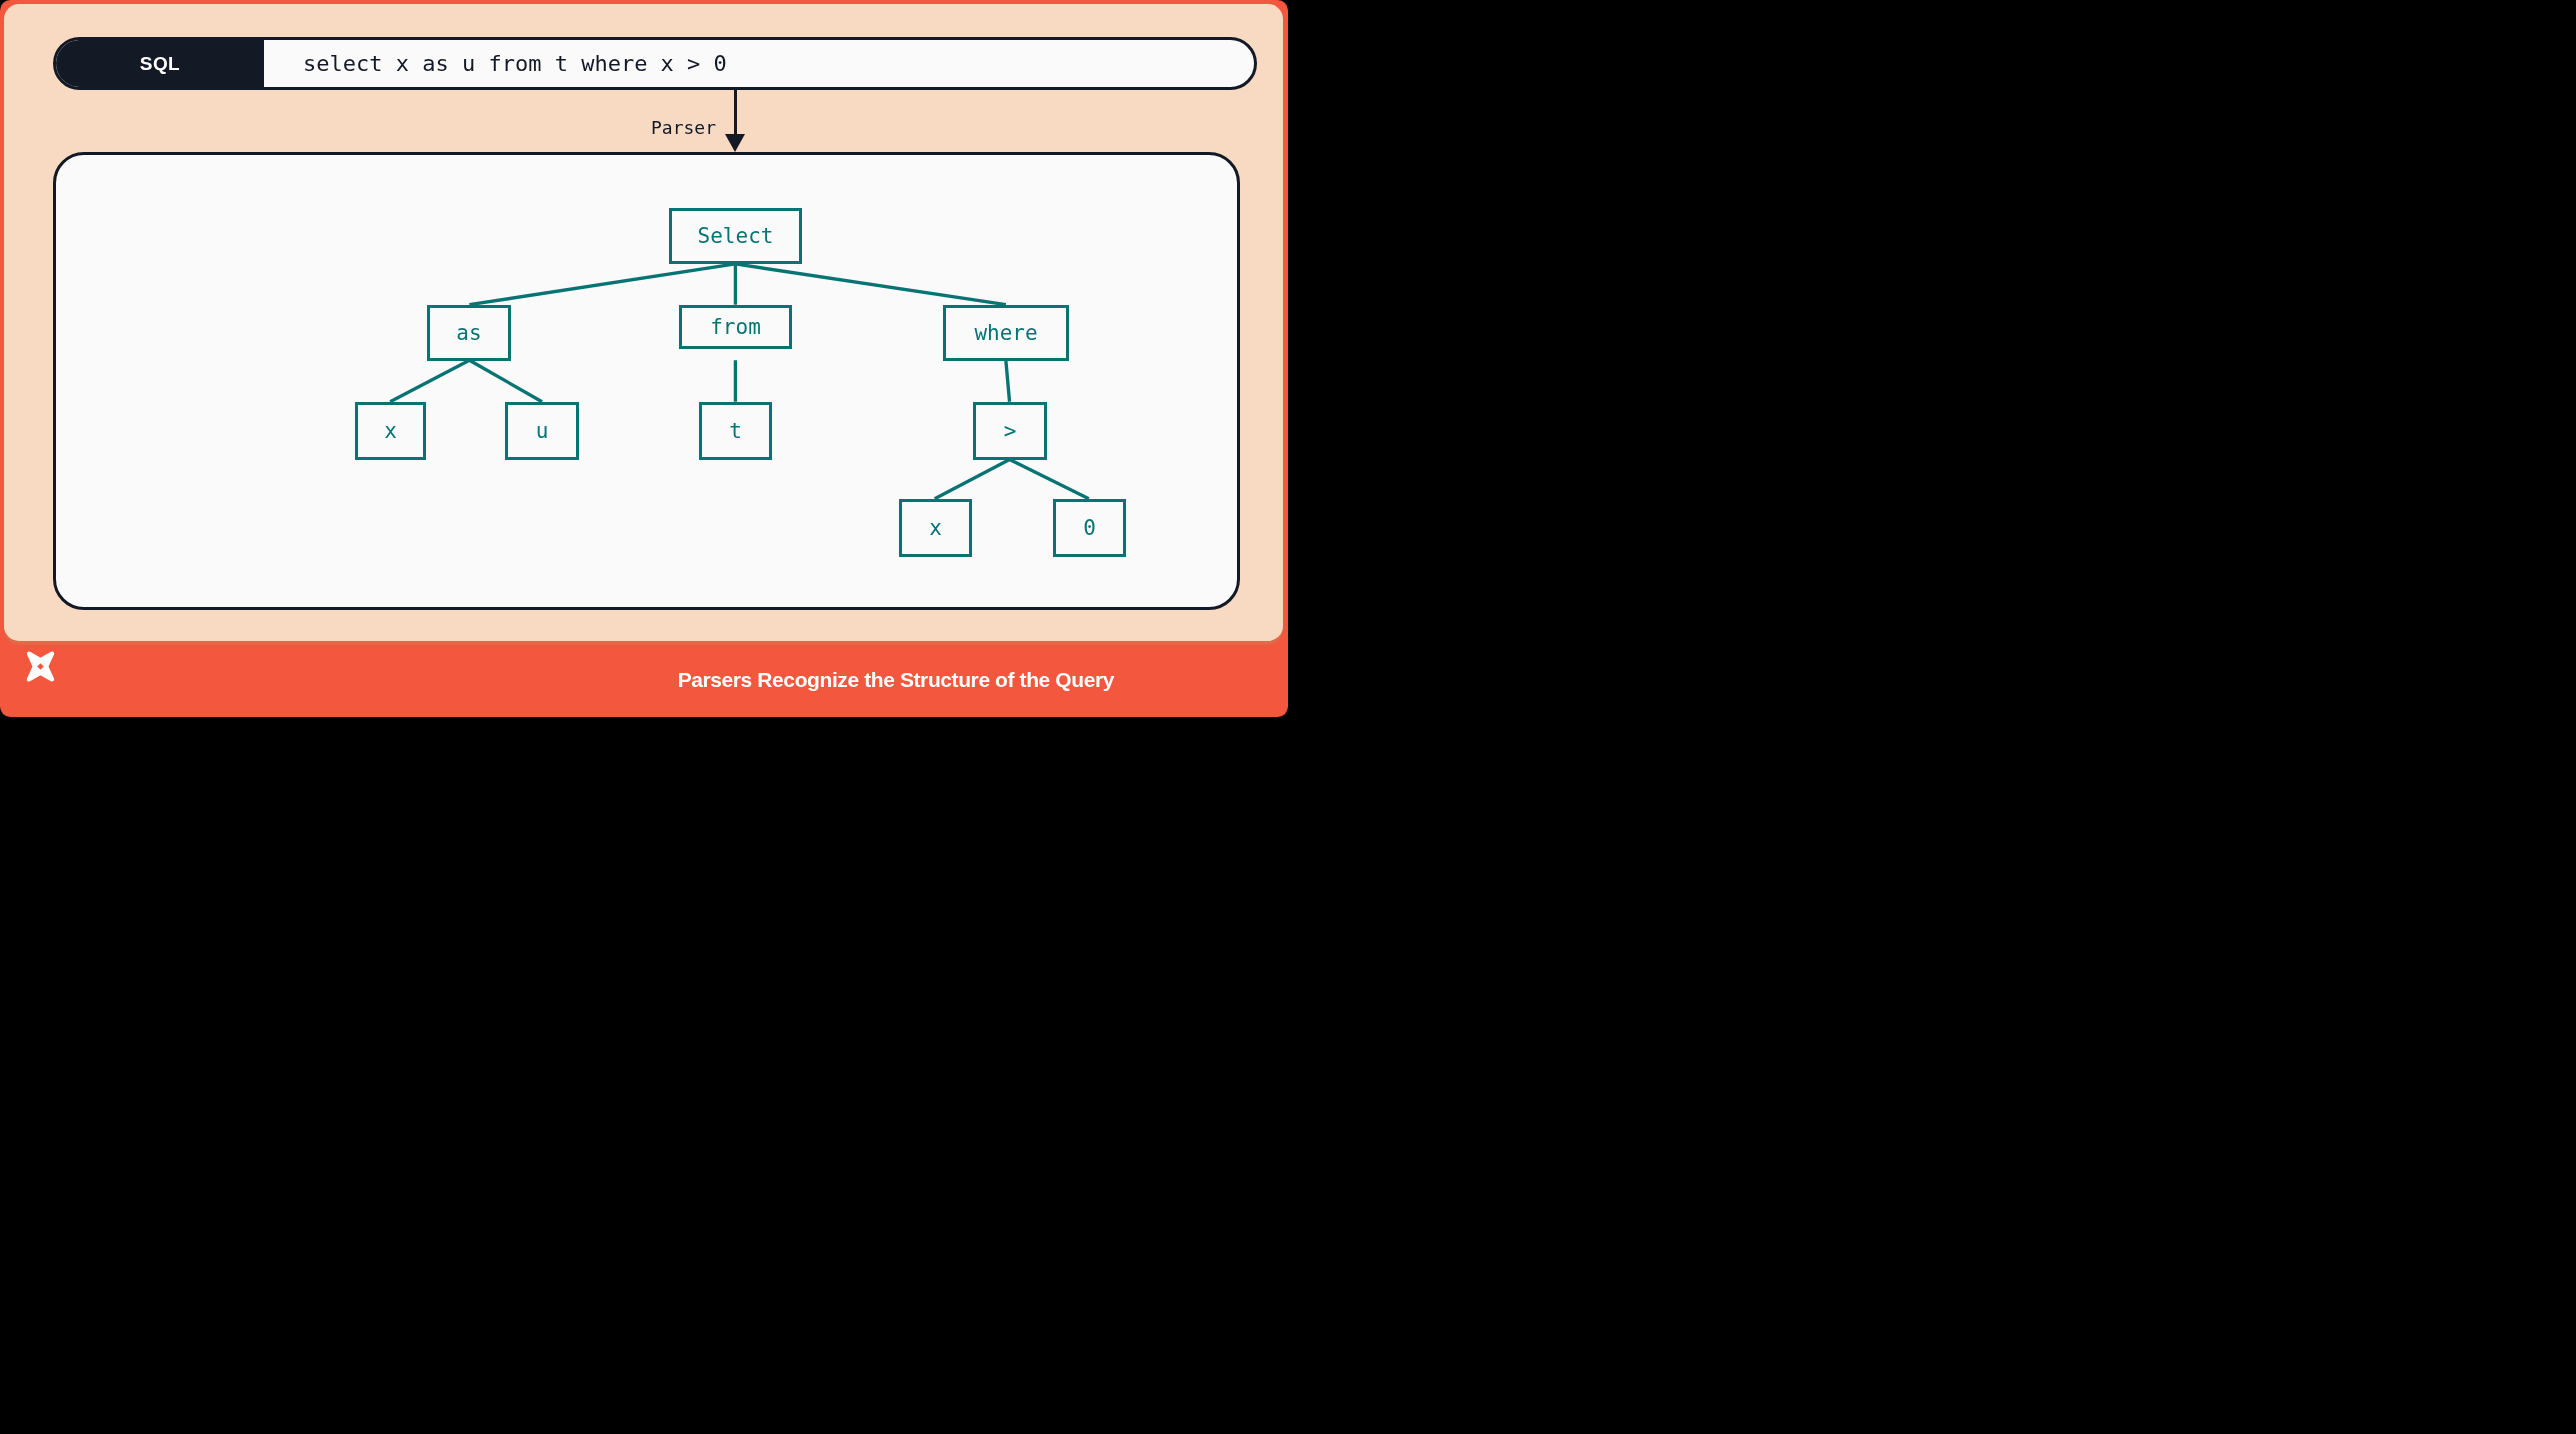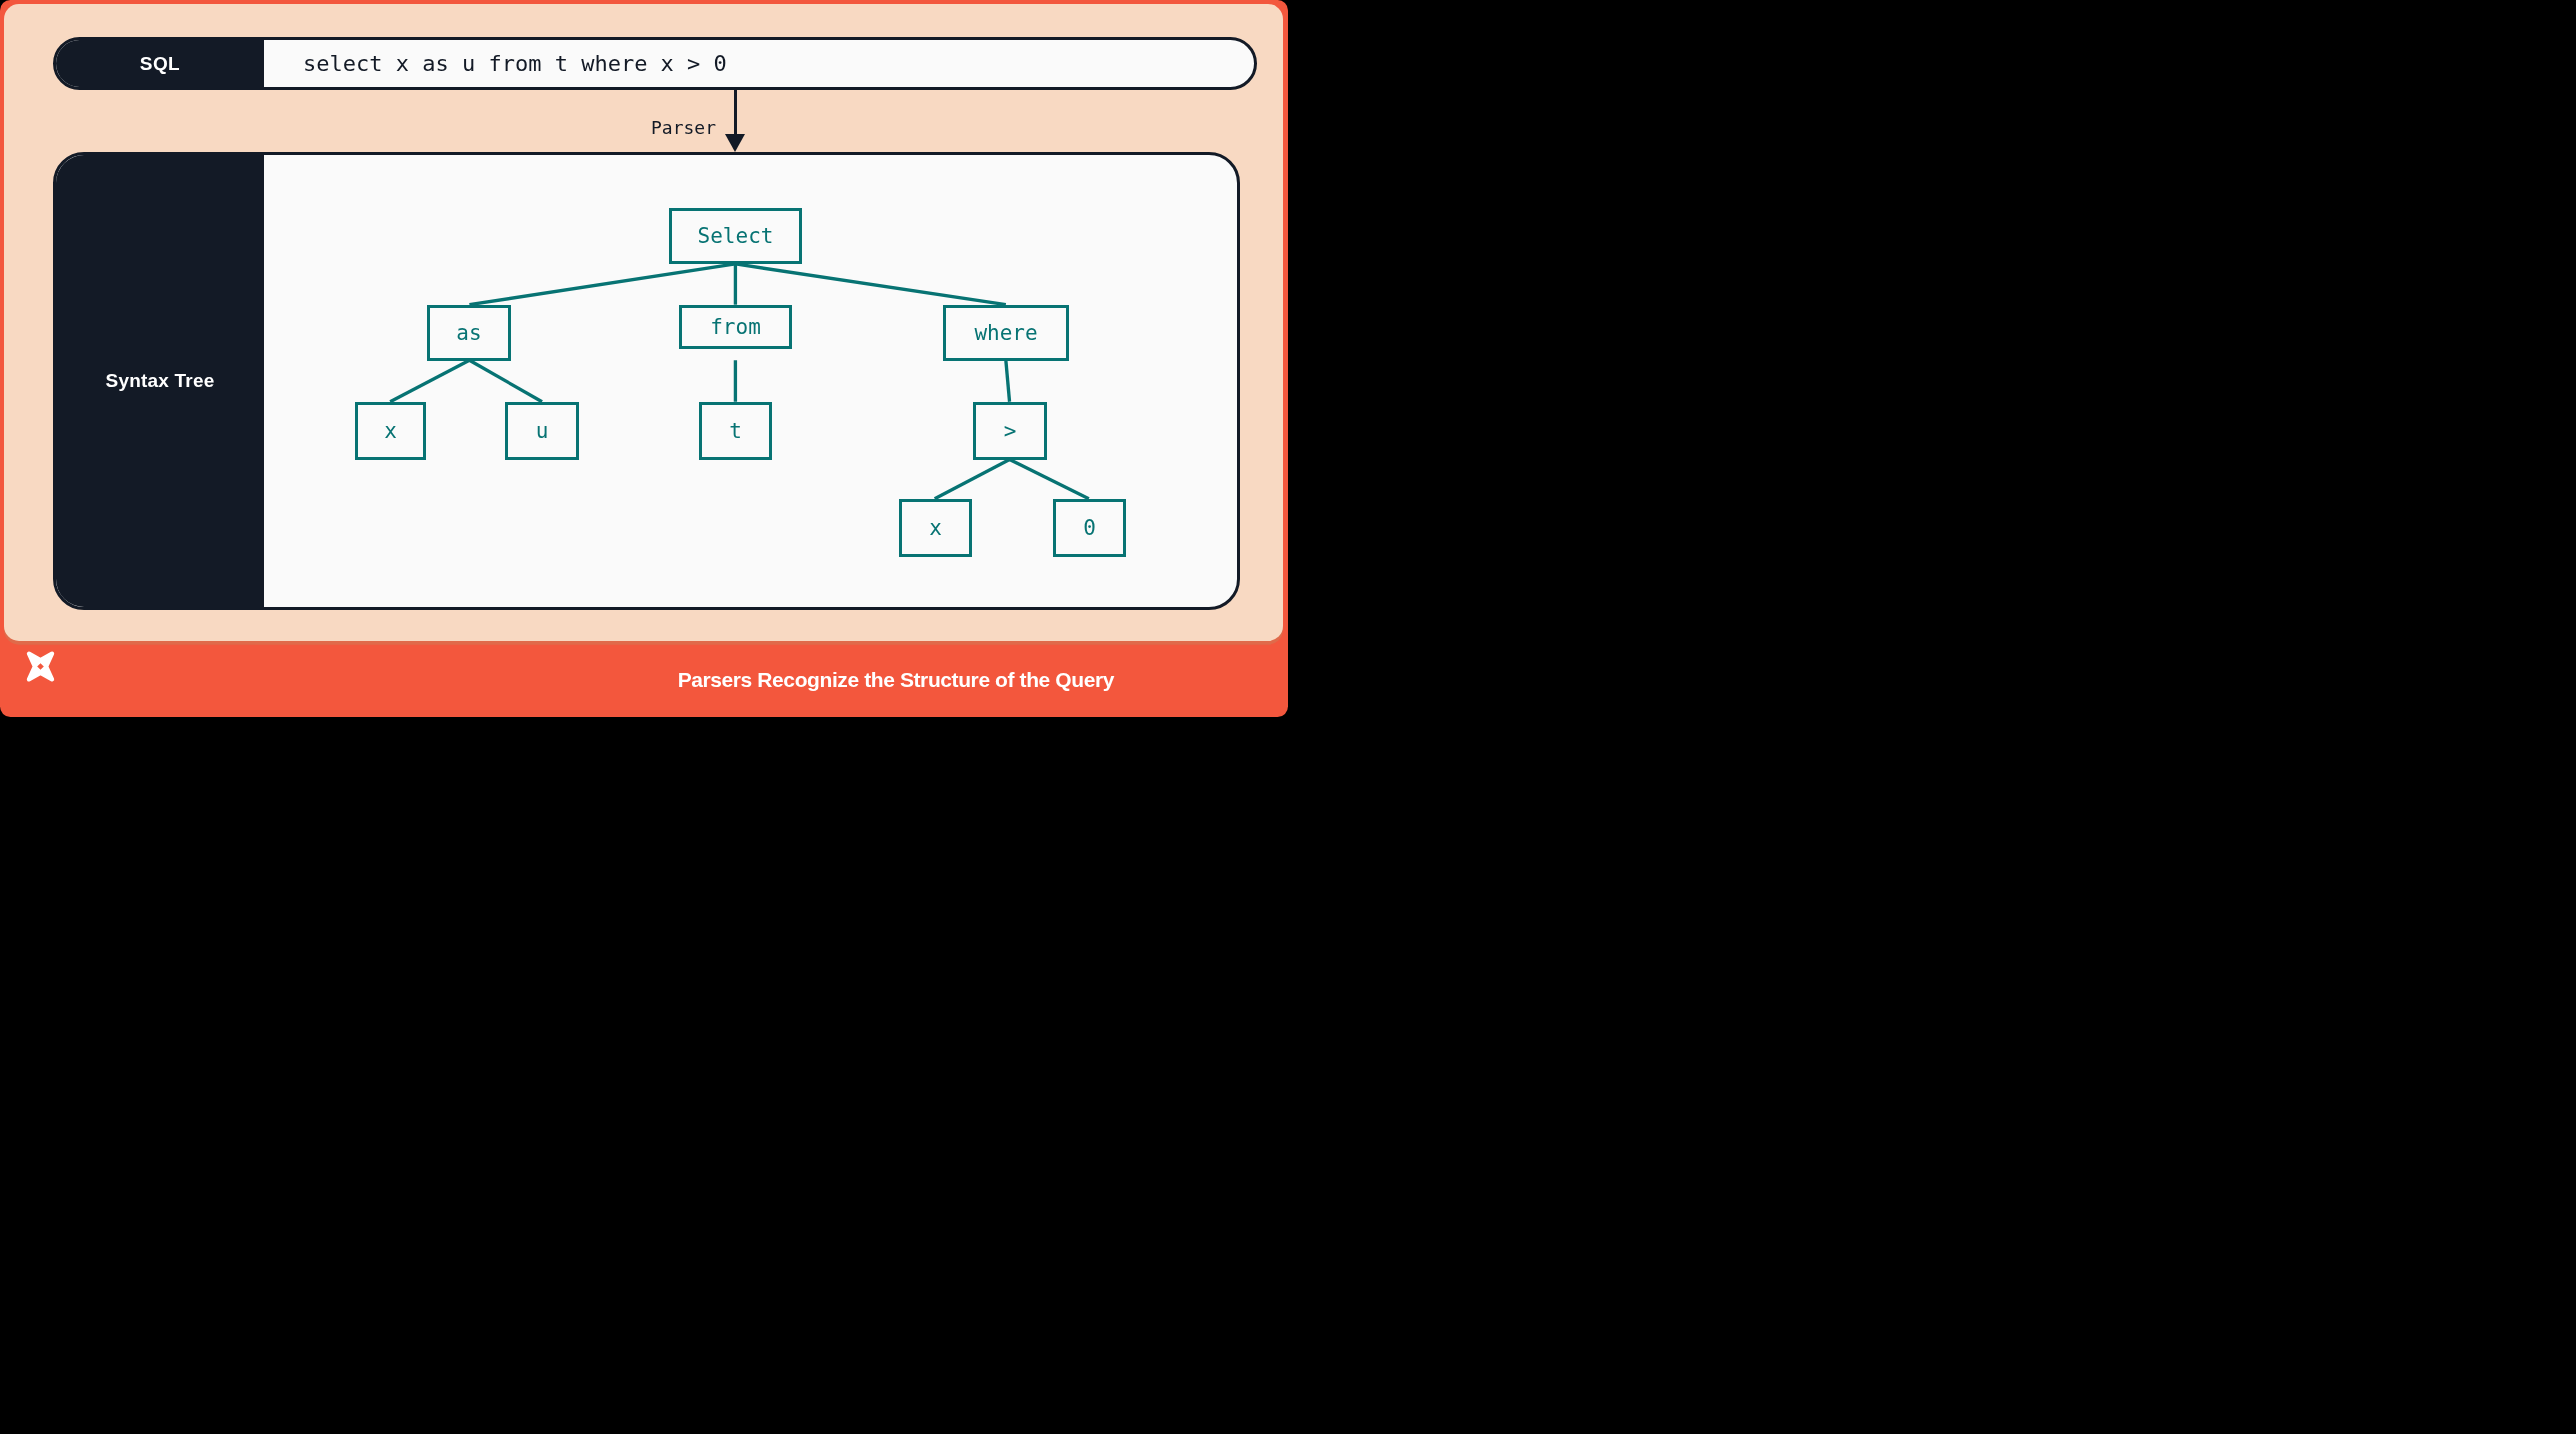--- a/index.html
+++ b/index.html
@@ -136,23 +136,20 @@
       <div class="node" style="left:917px; top:247px; width:74px; height:58px;">
         <span>&gt;</span>
       </div>
       <div class="node" style="left:843px; top:344px; width:73px;  height:58px;">
         <span>x</span>
       </div>
       <div class="node" style="left:997px; top:344px; width:73px;  height:58px;">
         <span>0</span>
       </div>
 
-      <div class="tree-label-panel">
-        <span>Syntax Tree</span>
-      </div>
     </div>
   </div>
 
   <div class="footer">
     <svg class="footer-logo" width="37" height="33" viewBox="0 0 100 100">
       <path d="M15 11 L50 31 L85 11 L67 50 L85 89 L50 69 L15 89 L33 50 Z" fill="#FFFFFF" stroke="#FFFFFF" stroke-width="13" stroke-linejoin="round"></path>
       <path d="M50 40 L60 50 L50 60 L40 50 Z" fill="#F3573D"></path>
     </svg>
     <div class="footer-title">Parsers Recognize the Structure of the Query</div>
   </div>

